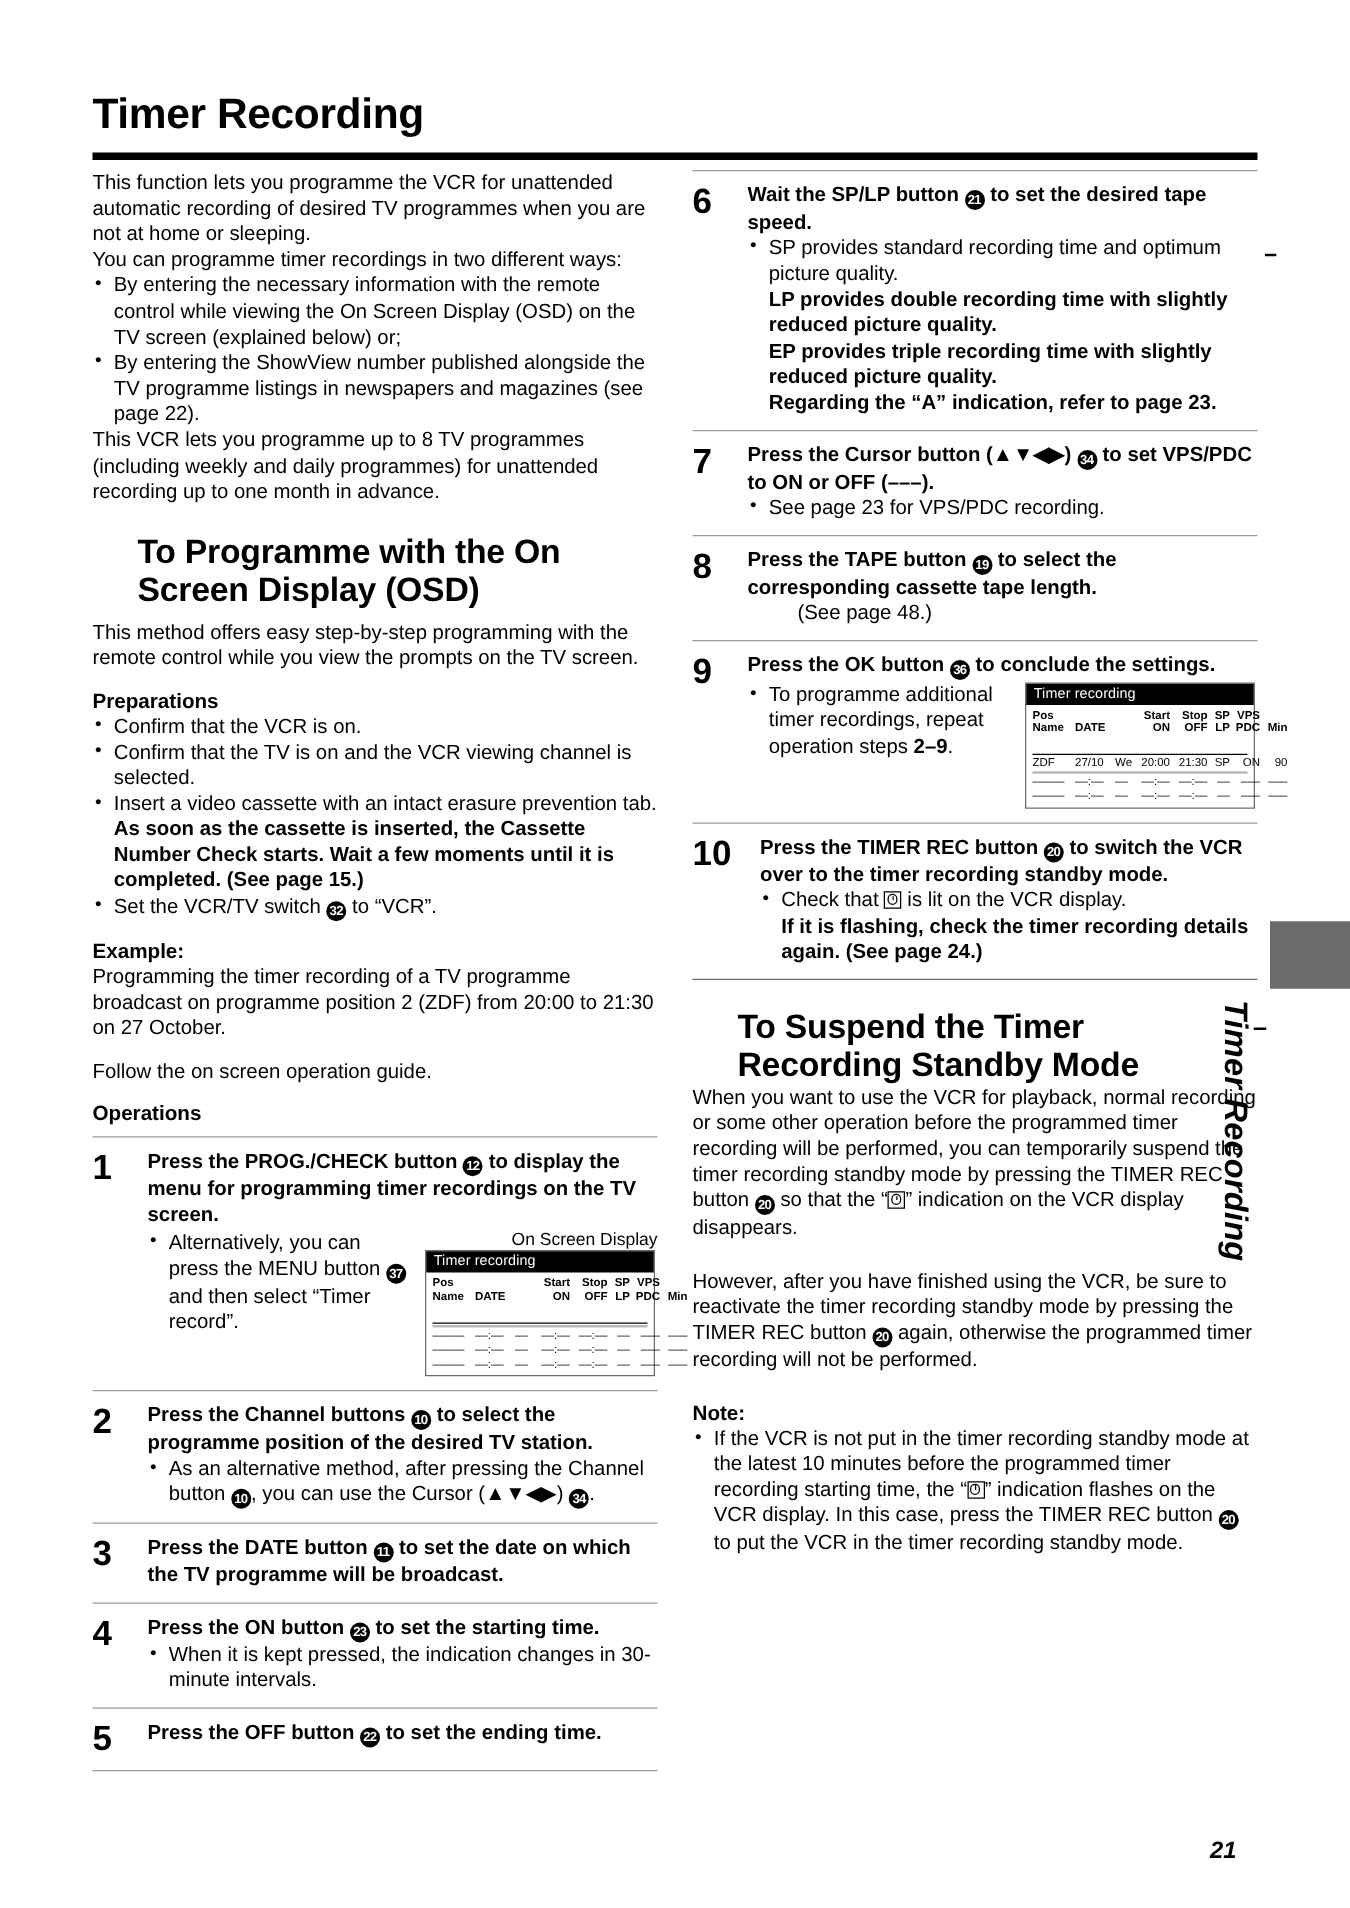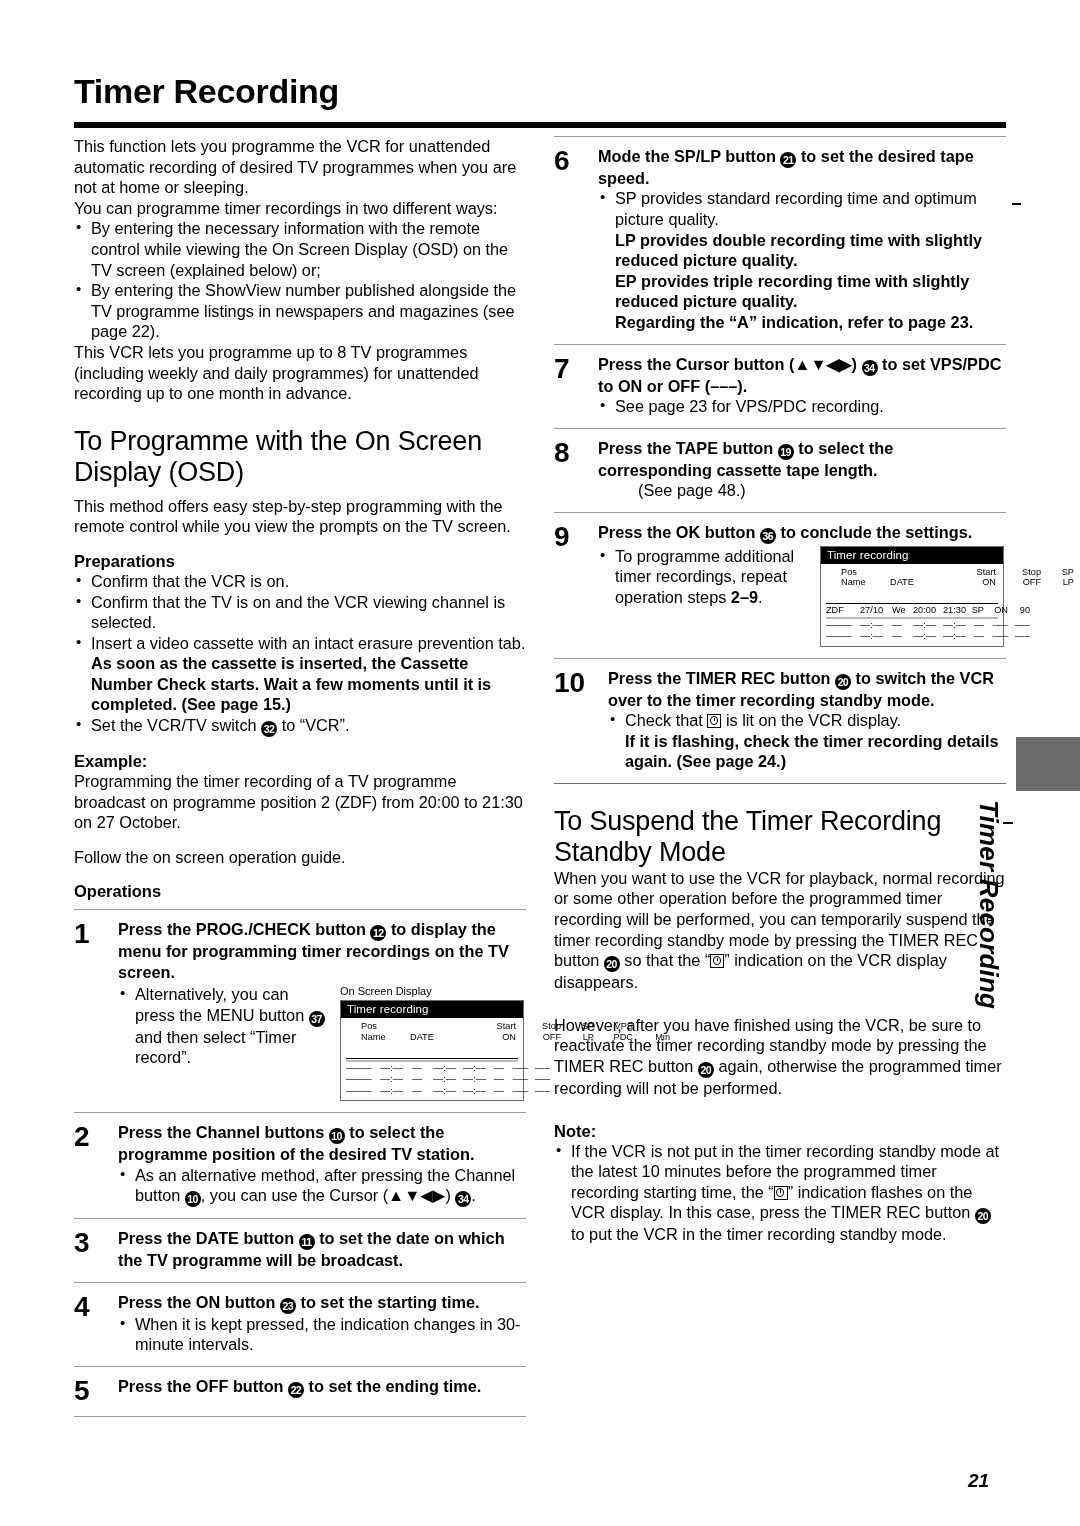--- a/index.html
+++ b/index.html
@@ -76,23 +76,24 @@
     font-size: 15px;
   }
   ul.bul > li .cont {
     display: block;
     font-weight: bold;
   }
 
   
   .h2 {
     font-size: 27px;
-    font-weight: normal;
+    font-weight: bold;
     line-height: 31px;
     letter-spacing: -0.2px;
+    margin-left: 36px;
   }
   .h3 {
     font-size: 16.5px;
     font-weight: bold;
     line-height: 20px;
   }
 
   
   .rule {
     height: 1px;
@@ -174,23 +175,23 @@
   .timer-glyph::after {
     content: "";
     position: absolute;
     left: 5.2px; top: 2.6px;
     width: 1.2px; height: 3.6px;
     background: #000;
   }
 
   
   .osd-caption {
-    font-size: 11px;
+    font-size: 14px;
     line-height: 18px;
-    text-align: left;
+    text-align: right;
   }
   .osd {
     border: 1px solid #6d6d6d;
     background: #fff;
     width: 184px;
     box-sizing: border-box;
     font-family: "Liberation Sans", sans-serif;
   }
   .osd-title {
     background: #000;
@@ -201,21 +202,21 @@
   }
   .osd-table {
     padding: 3px 5px 4px 5px;
   }
   .osd-row {
     display: flex;
     font-size: 9.2px;
     line-height: 10.4px;
     white-space: nowrap;
   }
-  .osd-row.hdr1 > span, .osd-row.hdr2 > span { font-weight: normal; margin-left: 15px; }
+  .osd-row.hdr1 > span, .osd-row.hdr2 > span { font-weight: bold; }
   .osd-row.hdr2 { border-bottom: 1.3px solid #000; padding-bottom: 16px; }
   .osd-c1 { width: 34px; flex: 0 0 34px; text-align: left; }
   .osd-c2 { width: 32px; flex: 0 0 32px; text-align: left; }
   .osd-c2b{ width: 14px; flex: 0 0 14px; text-align: left; }
   .osd-c3 { width: 30px; flex: 0 0 30px; text-align: right; }
   .osd-c4 { width: 30px; flex: 0 0 30px; text-align: right; }
   .osd-c5 { width: 18px; flex: 0 0 18px; text-align: right; }
   .osd-c6 { width: 24px; flex: 0 0 24px; text-align: right; }
   .osd-c7 { width: 22px; flex: 0 0 22px; text-align: right; }
   .osd-data { padding-top: 1px; }
@@ -448,21 +449,21 @@
     <div class="rule"></div>
   </div>
 
   <div class="col col-right">
 
     <div class="rule"></div>
 
     <div class="step">
       <div class="step-num">6</div>
       <div class="step-body">
-        <div class="step-head"><span>Mode the SP/LP button </span><span class="cnum">21</span><span> to set the desired tape speed.</span></div>
+        <div class="step-head"><span>Wait the SP/LP button </span><span class="cnum">21</span><span> to set the desired tape speed.</span></div>
         <ul class="bul">
           <li>
             <span>SP provides standard recording time and optimum picture quality.</span>
             <span class="cont">LP provides double recording time with slightly reduced picture quality.</span>
             <span class="cont">EP provides triple recording time with slightly reduced picture quality.</span>
             <span class="cont">Regarding the “A” indication, refer to page 23.</span>
           </li>
         </ul>
       </div>
     </div>

